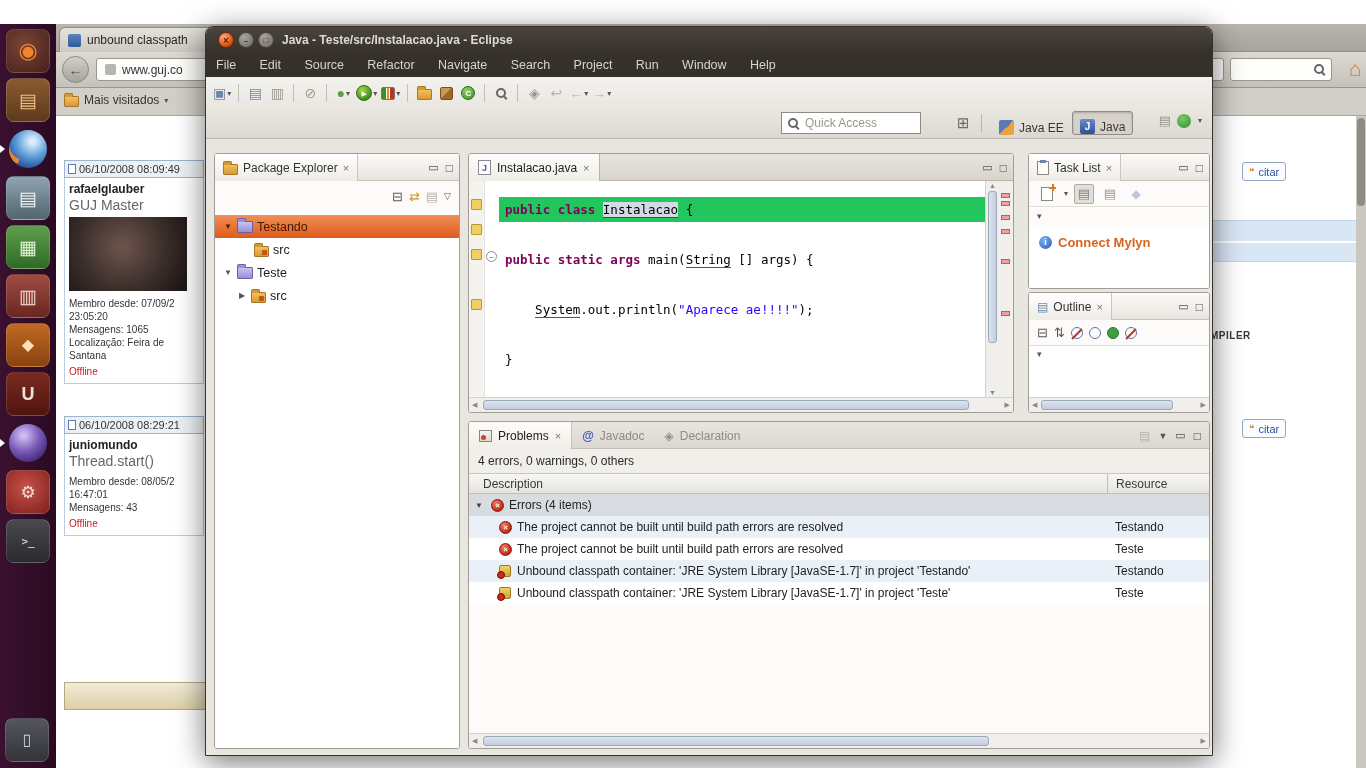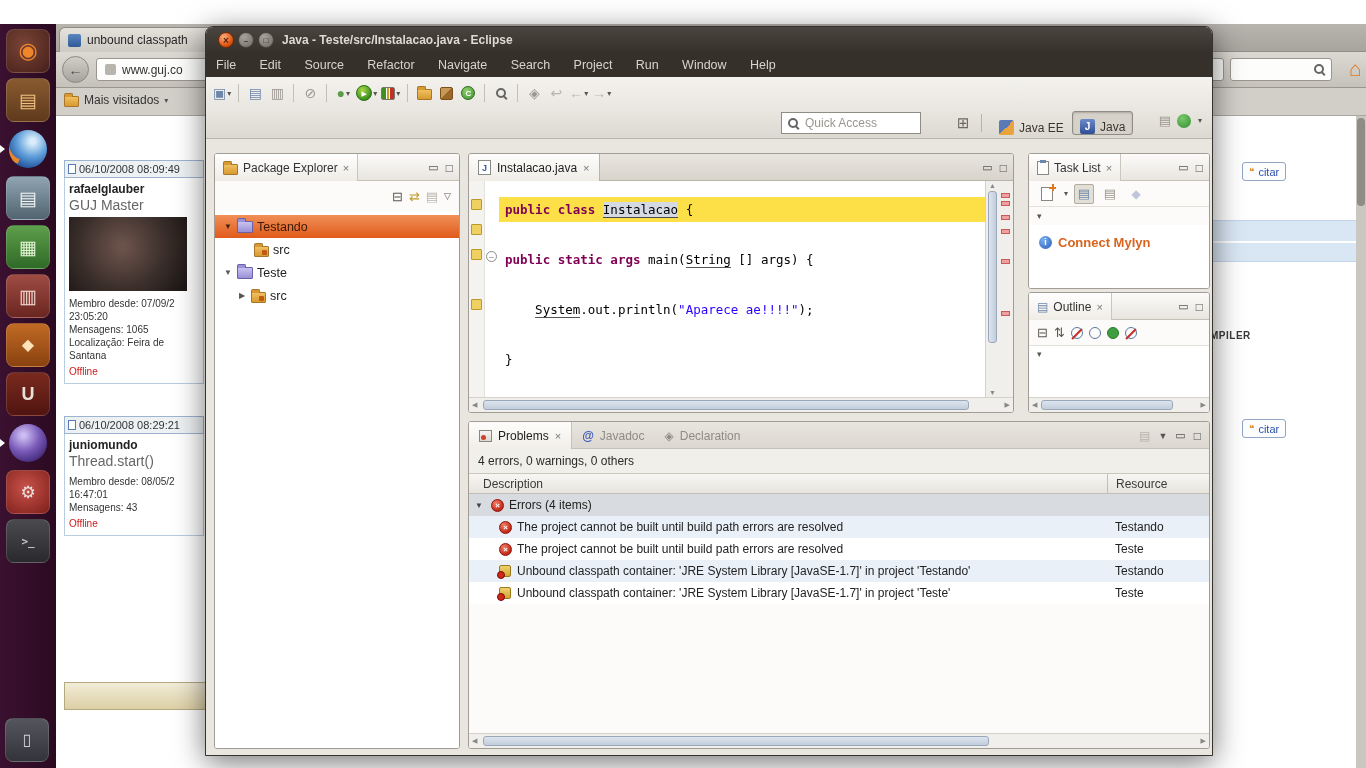--- a/index.html
+++ b/index.html
@@ -164,21 +164,21 @@
 #ed-tab{position:absolute;left:0;top:0;height:27px;display:flex;align-items:center;gap:6px;padding:0 9px;background:linear-gradient(#fdfdfc,#f0ede7);border-right:1px solid #b8b4ac;border-radius:3px 0 0 0}
 #ed-tab .tl{font-size:12px;color:#222}
 .jfile{width:13px;height:15px;background:#fff;border:1px solid #8a8a8a;color:#3a5ab0;font-size:9px;font-weight:bold;display:flex;align-items:center;justify-content:center}
 #ed-body{position:absolute;left:0;top:27px;right:0;bottom:15px;background:#fff}
 #ed-gutter{position:absolute;left:0;top:0;width:16px;height:100%;background:#f4f3f0;border-right:1px solid #e4e2dc}
 .gmark{position:absolute;left:2px;width:11px;height:11px;background:#f0d060;border:1px solid #b89a28;border-radius:1px}
 #ed-fold{position:absolute;left:16px;top:0;width:13px;height:100%;background:#fff}
 #fold1{position:absolute;left:1px;top:70px;width:11px;height:11px;border:1px solid #8a8a8a;border-radius:50%;background:#fff;color:#555;font-size:8px;line-height:9px;text-align:center}
 #ed-code{position:absolute;left:30px;right:28px;top:0;bottom:0;padding-top:16px;font-family:"DejaVu Sans Mono",monospace;font-size:12.5px;color:#000;overflow:hidden}
 .cline{height:25px;line-height:25px;padding-left:6px;white-space:pre}
-.cline.cur{background:#fde047}
+.cline.cur{background:#22c55e}
 .kw{color:#7f0055;font-weight:bold}
 .str{color:#2a00ff}
 .occ{background:#d4d9e4;border-bottom:1px solid #4a4a4a}
 .ul{border-bottom:1px solid #555}
 #ed-vscroll{position:absolute;right:14px;top:0;width:14px;bottom:0;background:#f1efeb;border-left:1px solid #d6d2ca}
 #ed-vscroll .ar{position:absolute;left:0;width:100%;text-align:center;font-size:7px;color:#888}
 #ed-vscroll .a-up{top:1px}#ed-vscroll .a-dn{bottom:1px}
 #ed-vthumb{position:absolute;left:2px;right:2px;top:10px;height:152px;background:linear-gradient(90deg,#dce4ee,#c2cedc);border:1px solid #9aa8ba;border-radius:3px}
 #ed-ruler{position:absolute;right:0;top:0;width:14px;height:100%;background:#f1efeb}
 .rmark{position:absolute;left:2px;width:9px;height:5px;background:#f0a0a0;border:1px solid #c85a5a}

